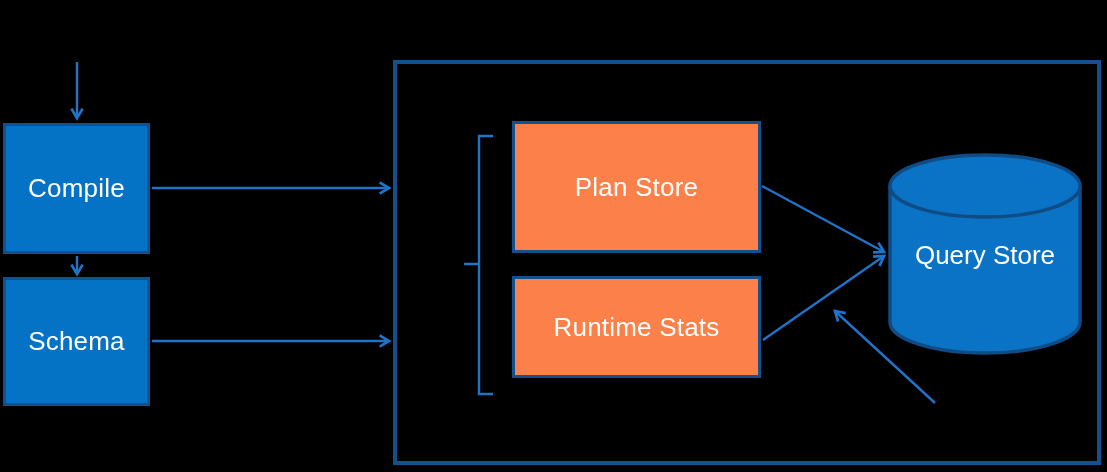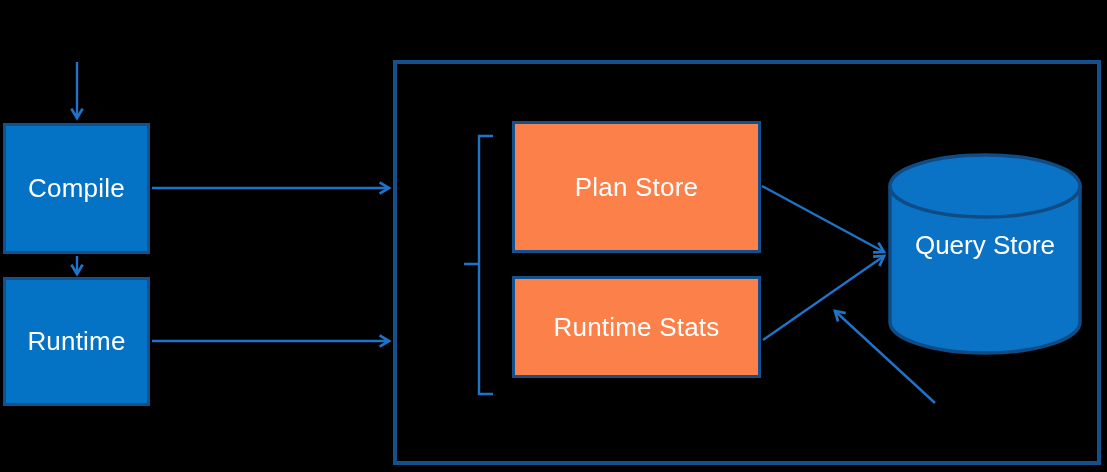--- a/index.html
+++ b/index.html
@@ -47,21 +47,21 @@
   .container-box {
     position: absolute;
     left: 393px; top: 60px;
     width: 708px; height: 405px;
     box-sizing: border-box;
     border: 4px solid var(--box-border-blue, #14508C);
     background: transparent;
   }
   .cyl-label {
     position: absolute;
-    left: 890px; top: 228px;
+    left: 890px; top: 238px;
     width: 190px;
     text-align: center;
     color: var(--text-white, #ffffff);
     font-size: 26px;
     line-height: 35px;
     font-weight: 400;
   }
   .stroke-connector { stroke: var(--connector-blue, #1F73C9); stroke-width: 2.4; fill: none; }
   .cyl-shape { fill: var(--cylinder-fill, #0B73C5); stroke: var(--cylinder-border, #0F4C86); stroke-width: 3.5; }
 </style>
@@ -93,21 +93,21 @@
     </g>
   </svg>
 
   <div class="container-box"></div>
 
   <div class="node blue-node compile-box">
     <span>Compile</span>
   </div>
 
   <div class="node blue-node execute-box">
-    <span>Runtime</span>
+    <span>Schema</span>
   </div>
 
   <div class="node orange-node plan-box">
     <span>Plan Store</span>
   </div>
 
   <div class="node orange-node runtime-box">
     <span>Runtime Stats</span>
   </div>
 

